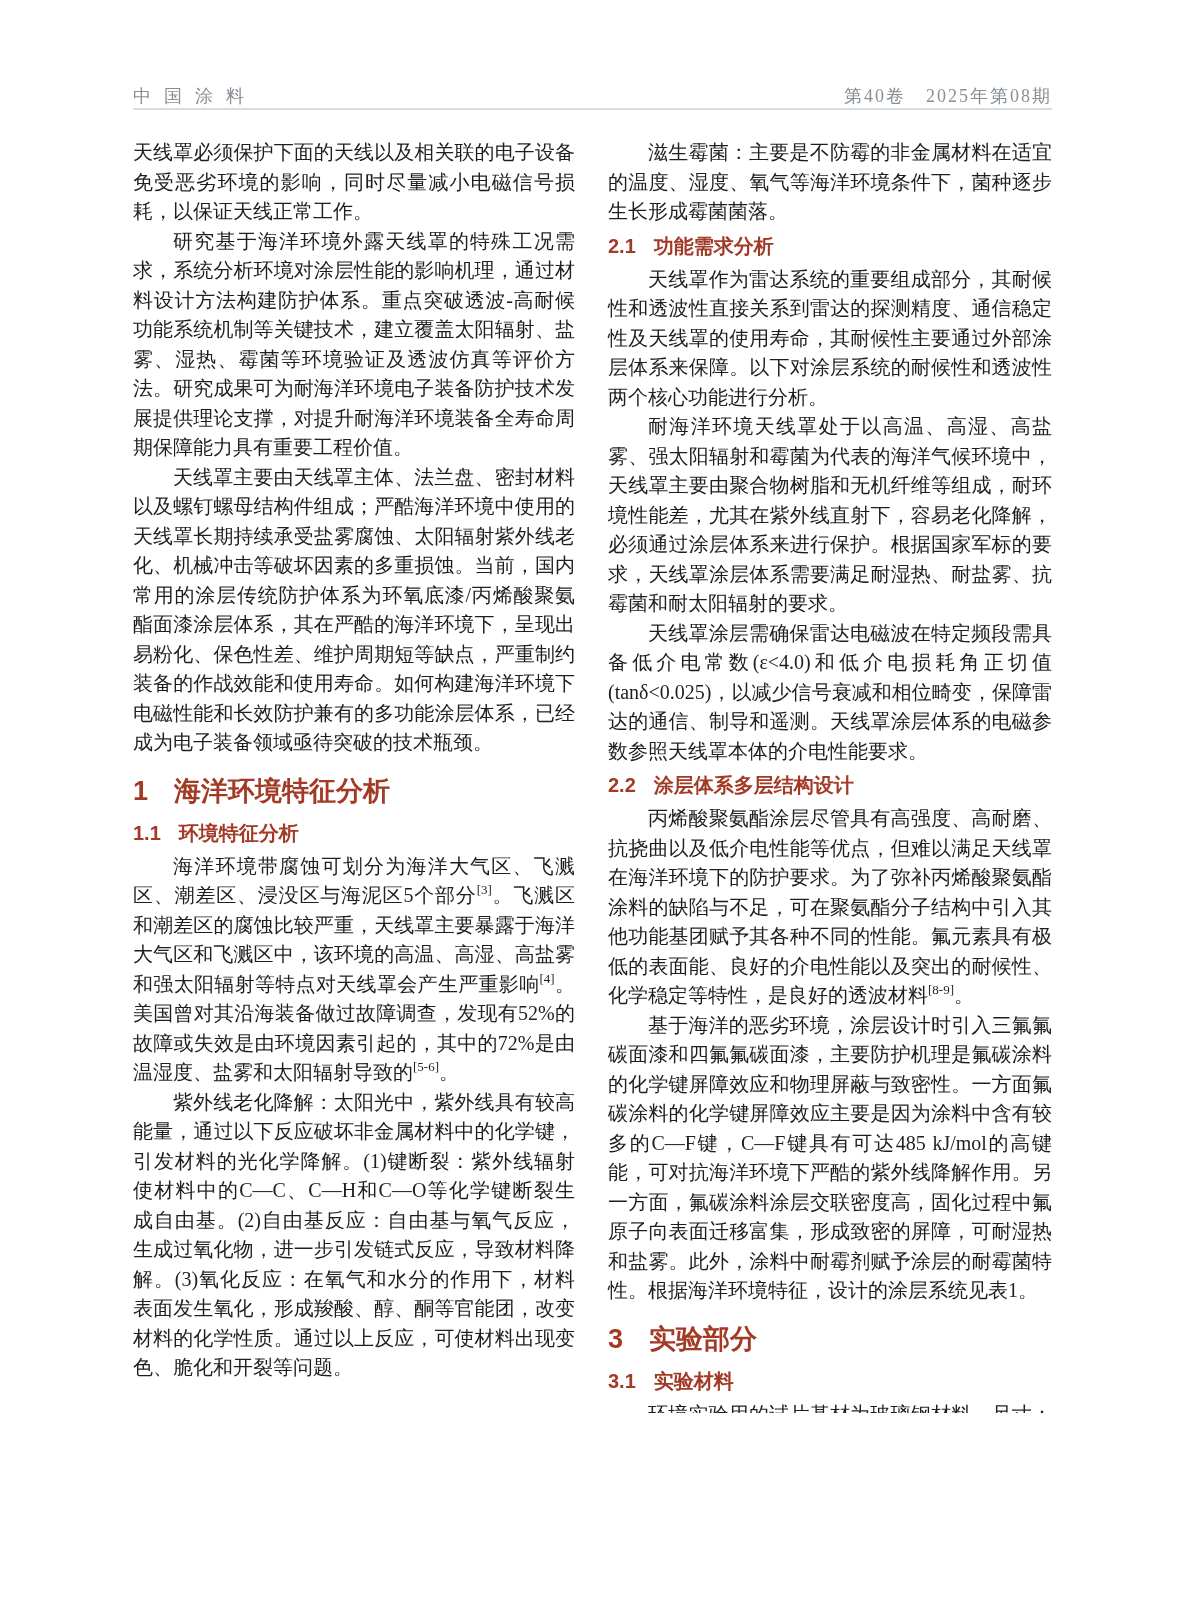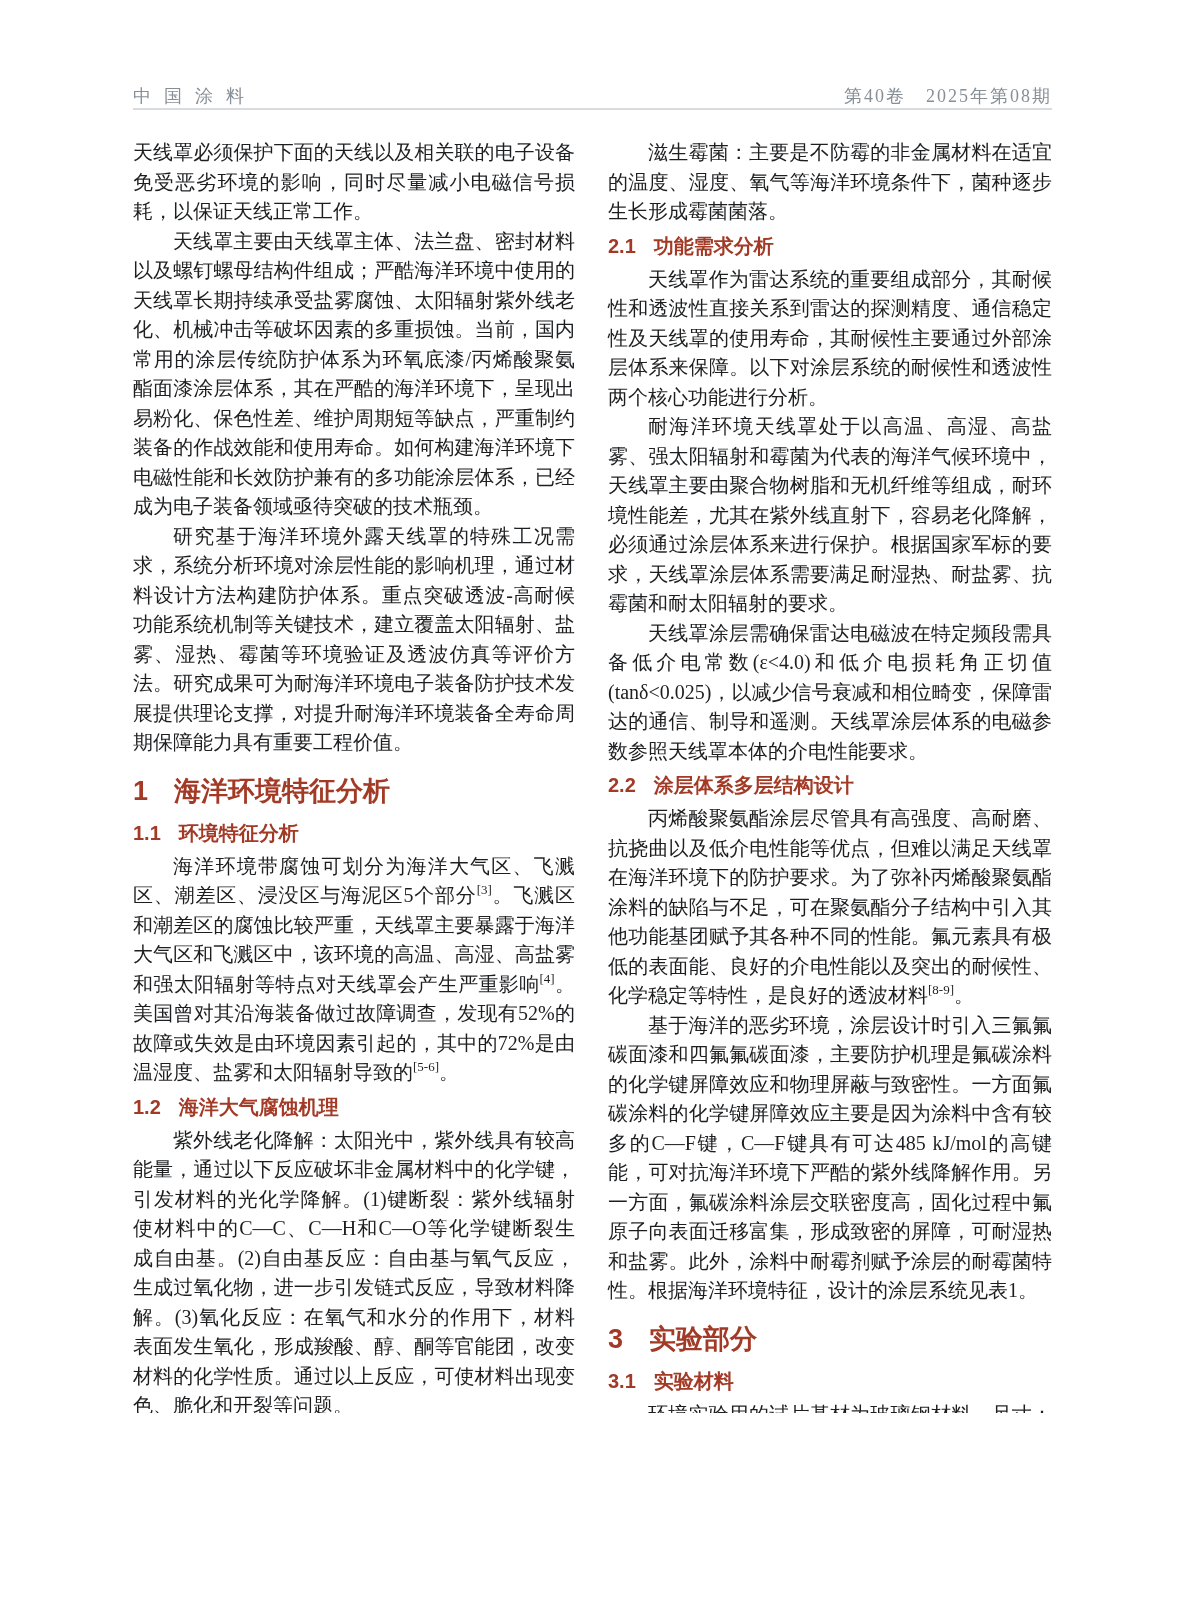--- a/index.html
+++ b/index.html
@@ -34,26 +34,25 @@
 </head>
 <body>
 
 <div class="page">
   <div class="hdr-left">中国涂料</div>
   <div class="hdr-right">第40卷　2025年第08期</div>
   <div class="hdr-rule"></div>
 
   <div class="col col-left">
       <p class="para noindent"><span>天线罩必须保护下面的天线以及相关联的电子设备免受恶劣环境的影响，同时尽量减小电磁信号损耗，以保证天线正常工作。</span></p>
+      <p class="para"><span>研究基于海洋环境外露天线罩的特殊工况需求，系统分析环境对涂层性能的影响机理，通过材料设计方法构建防护体系。重点突破透波-高耐候功能系统机制等关键技术，建立覆盖太阳辐射、盐雾、湿热、霉菌等环境验证及透波仿真等评价方法。研究成果可为耐海洋环境电子装备防护技术发展提供理论支撑，对提升耐海洋环境装备全寿命周期保障能力具有重要工程价值。</span></p>
       <p class="para"><span>天线罩主要由天线罩主体、法兰盘、密封材料以及螺钉螺母结构件组成；严酷海洋环境中使用的天线罩长期持续承受盐雾腐蚀、太阳辐射紫外线老化、机械冲击等破坏因素的多重损蚀。当前，国内常用的涂层传统防护体系为环氧底漆/丙烯酸聚氨酯面漆涂层体系，其在严酷的海洋环境下，呈现出易粉化、保色性差、维护周期短等缺点，严重制约装备的作战效能和使用寿命。如何构建海洋环境下电磁性能和长效防护兼有的多功能涂层体系，已经成为电子装备领域亟待突破的技术瓶颈。</span></p>
-      <p class="para"><span>研究基于海洋环境外露天线罩的特殊工况需求，系统分析环境对涂层性能的影响机理，通过材料设计方法构建防护体系。重点突破透波-高耐候功能系统机制等关键技术，建立覆盖太阳辐射、盐雾、湿热、霉菌等环境验证及透波仿真等评价方法。研究成果可为耐海洋环境电子装备防护技术发展提供理论支撑，对提升耐海洋环境装备全寿命周期保障能力具有重要工程价值。</span></p>
       <div class="sec-h1"><span class="sec-num">1</span><span>海洋环境特征分析</span></div>
       <div class="sec-h2"><span class="sec-num">1.1</span><span>环境特征分析</span></div>
       <p class="para"><span>海洋环境带腐蚀可划分为海洋大气区、飞溅区、潮差区、浸没区与海泥区5个部分</span><sup class="ref">[3]</sup><span>。飞溅区和潮差区的腐蚀比较严重，天线罩主要暴露于海洋大气区和飞溅区中，该环境的高温、高湿、高盐雾和强太阳辐射等特点对天线罩会产生严重影响</span><sup class="ref">[4]</sup><span>。美国曾对其沿海装备做过故障调查，发现有52%的故障或失效是由环境因素引起的，其中的72%是由温湿度、盐雾和太阳辐射导致的</span><sup class="ref">[5-6]</sup><span>。</span></p>
-      <div class="sec-h2"><span class="sec-num">1.2</span><span>海洋大气腐蚀机理</span></div>
       <p class="para"><span class="lead-bold">紫外线老化降解：</span><span>太阳光中，紫外线具有较高能量，通过以下反应破坏非金属材料中的化学键，引发材料的光化学降解。(1)键断裂：紫外线辐射使材料中的C—C、C—H和C—O等化学键断裂生成自由基。(2)自由基反应：自由基与氧气反应，生成过氧化物，进一步引发链式反应，导致材料降解。(3)氧化反应：在氧气和水分的作用下，材料表面发生氧化，形成羧酸、醇、酮等官能团，改变材料的化学性质。通过以上反应，可使材料出现变色、脆化和开裂等问题。</span></p>
     </div>
   <div class="col col-right">
       <p class="para"><span class="lead-bold">滋生霉菌：</span><span>主要是不防霉的非金属材料在适宜的温度、湿度、氧气等海洋环境条件下，菌种逐步生长形成霉菌菌落。</span></p>
       <div class="sec-h2"><span class="sec-num">2.1</span><span>功能需求分析</span></div>
       <p class="para"><span>天线罩作为雷达系统的重要组成部分，其耐候性和透波性直接关系到雷达的探测精度、通信稳定性及天线罩的使用寿命，其耐候性主要通过外部涂层体系来保障。以下对涂层系统的耐候性和透波性两个核心功能进行分析。</span></p>
       <p class="para"><span>耐海洋环境天线罩处于以高温、高湿、高盐雾、强太阳辐射和霉菌为代表的海洋气候环境中，天线罩主要由聚合物树脂和无机纤维等组成，耐环境性能差，尤其在紫外线直射下，容易老化降解，必须通过涂层体系来进行保护。根据国家军标的要求，天线罩涂层体系需要满足耐湿热、耐盐雾、抗霉菌和耐太阳辐射的要求。</span></p>
       <p class="para"><span>天线罩涂层需确保雷达电磁波在特定频段需具备低介电常数(ε&lt;4.0)和低介电损耗角正切值(tanδ&lt;0.025)，以减少信号衰减和相位畸变，保障雷达的通信、制导和遥测。天线罩涂层体系的电磁参数参照天线罩本体的介电性能要求。</span></p>
       <div class="sec-h2"><span class="sec-num">2.2</span><span>涂层体系多层结构设计</span></div>
       <p class="para"><span>丙烯酸聚氨酯涂层尽管具有高强度、高耐磨、抗挠曲以及低介电性能等优点，但难以满足天线罩在海洋环境下的防护要求。为了弥补丙烯酸聚氨酯涂料的缺陷与不足，可在聚氨酯分子结构中引入其他功能基团赋予其各种不同的性能。氟元素具有极低的表面能、良好的介电性能以及突出的耐候性、化学稳定等特性，是良好的透波材料</span><sup class="ref">[8-9]</sup><span>。</span></p>

